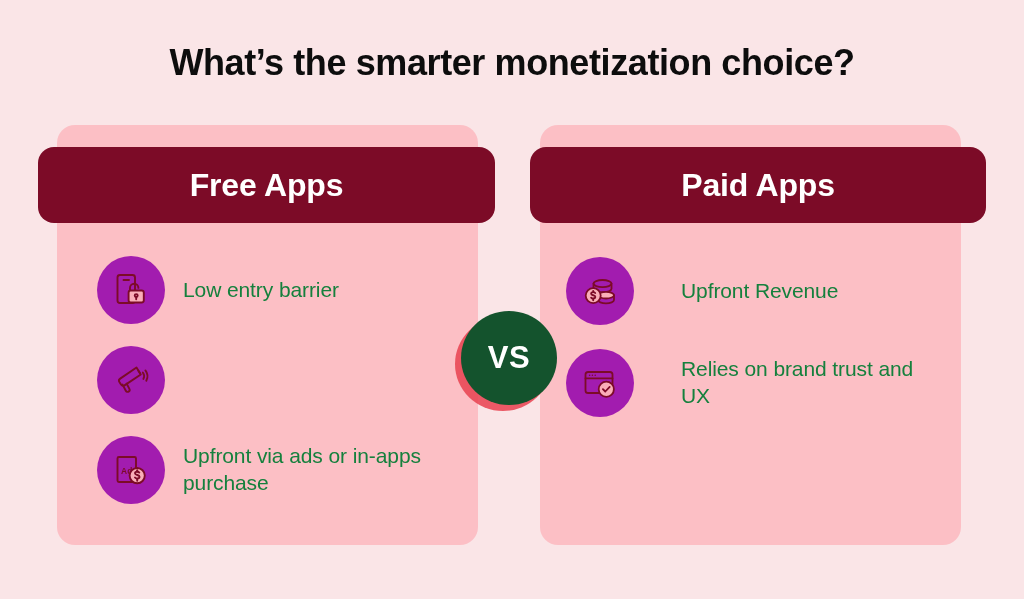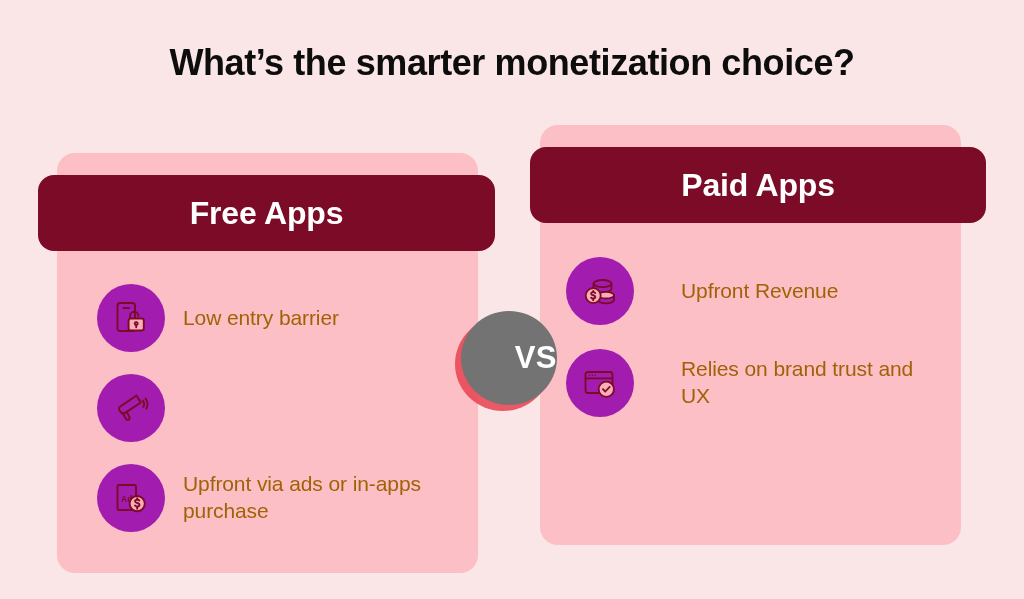--- a/index.html
+++ b/index.html
@@ -28,21 +28,21 @@
   }
 
   
   .columns {
     position:absolute;
     top:125px; left:0; right:0;
     height:420px;
   }
 
   .column { position:absolute; top:0; height:420px; }
-  .column.left  { left:57px;  width:421px;margin-top:28px; }
+  .column.left  { left:57px;  width:421px; }
   .column.right { left:540px; width:421px; }
 
   .card {
     position:absolute;
     top:0; left:0;
     width:100%; height:420px;
     background:#fcbfc5;
     border-radius:18px;
   }
 
@@ -91,21 +91,21 @@
     background:#a21caf;
     display:flex;
     align-items:center;
     justify-content:center;
   }
   .icon-circle svg { display:block; }
 
   .feature-label {
     font-size:21px;
     line-height:1.28;
-    color:#a16207;
+    color:#15803d;
     letter-spacing:-0.1px;
   }
 
   
   .vs-wrap {
     position:absolute;
     left:455px; top:311px;
     width:106px; height:100px;
     z-index:6;
   }
@@ -115,24 +115,24 @@
     width:96px; height:94px;
     border-radius:50%;
     background:#e8414f;
     opacity:0.85;
   }
   .vs-badge {
     position:absolute;
     left:6px; top:0;
     width:96px; height:94px;
     border-radius:50%;
-    background:#737373;
-    display:flex;
-    align-items:center;
-    justify-content:flex-end;
+    background:#14532d;
+    display:flex;
+    align-items:center;
+    justify-content:center;
   }
   .vs-label {
     color:#ffffff;
     font-size:31px;
     font-weight:bold;
     letter-spacing:0.5px;
   }
 </style>
 </head>
 <body>

